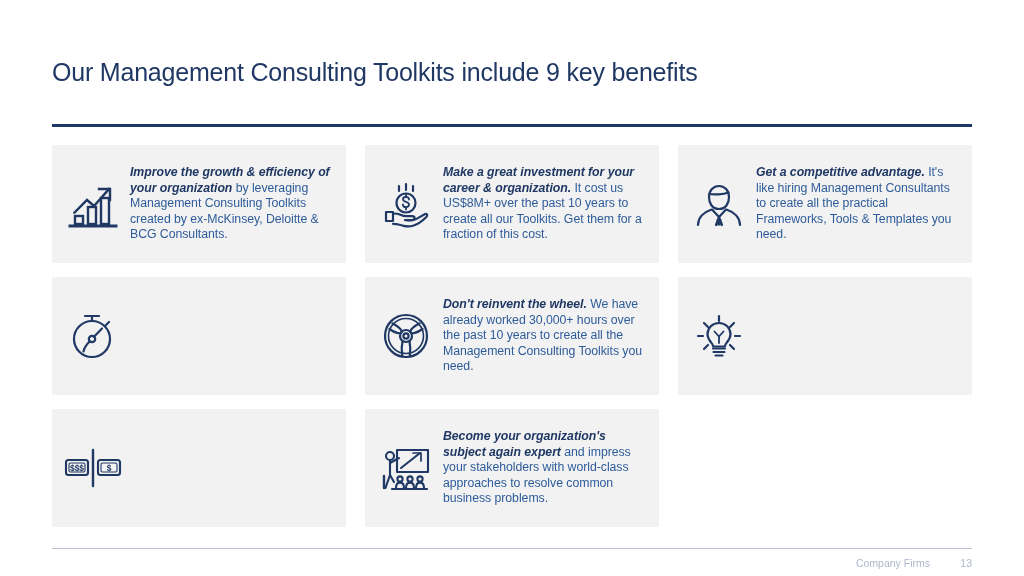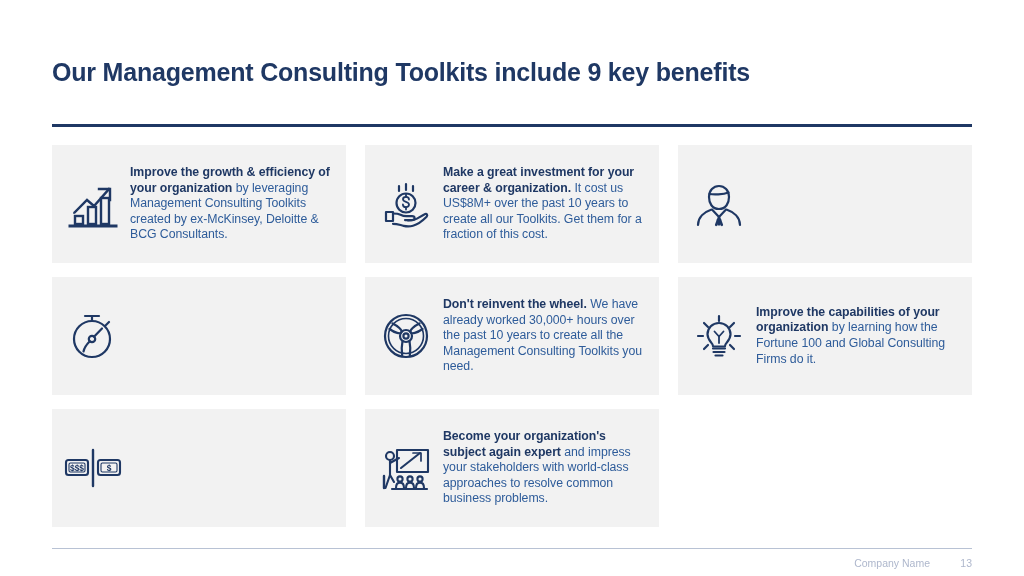--- a/index.html
+++ b/index.html
@@ -22,21 +22,21 @@
     background: #ffffff;
   }
 
   
   .slide-title {
     position: absolute;
     left: 52px;
     top: 58px;
     width: 920px;
     font-size: 25px;
-    font-weight: bold;
+    font-weight: normal;
     color: #1F3864;
     letter-spacing: -0.2px;
     white-space: nowrap;
   }
   .title-rule {
     position: absolute;
     left: 52px;
     top: 124px;
     width: 920px;
     height: 3px;
@@ -79,20 +79,21 @@
   .card-text {
     flex: 1 1 auto;
     font-size: 12.3px;
     line-height: 15.6px;
     color: #2E5C9A;
     letter-spacing: -0.05px;
   }
   .card-text b {
     color: #1F3864;
     font-weight: bold;
+    font-style: italic;
   }
 
   
   .footer-rule {
     position: absolute;
     left: 52px;
     top: 548px;
     width: 920px;
     height: 1px;
     background: #B8C2D4;
@@ -166,20 +167,23 @@
         <svg width="52" height="52" viewBox="0 0 52 52" fill="none" stroke="#1F3864" stroke-width="2.2" stroke-linecap="round" stroke-linejoin="round">
           <path d="M16 19 c0-6.5 4.4-11 10-11 c5.6 0 10 4.5 10 11 c0 6-3 12-10 12 c-7 0-10-6-10-12 z"></path>
           <path d="M16.5 16 c3.5 .6 13.5 .8 19 -1.5"></path>
           <path d="M5 47 c0-8 6.5-13 13-15.2"></path>
           <path d="M47 47 c0-8-6.5-13-13-15.2"></path>
           <path d="M19 31.5 L26 39 L33 31.5"></path>
           <path d="M26 39 L23 47 M26 39 L29 47"></path>
           <path d="M24.3 41.5 h3.4 l-0.6 5.5 h-2.2 z" fill="#1F3864" stroke-width="1.2"></path>
         </svg>
       </div>
+      <div class="card-text">
+        <b>Get a competitive advantage.</b><span> It's like hiring Management Consultants to create all the practical Frameworks, Tools &amp; Templates you need.</span>
+      </div>
     </div>
 
     <div class="card">
       <div class="card-icon">
         <svg width="52" height="52" viewBox="0 0 52 52" fill="none" stroke="#1F3864" stroke-width="2.2" stroke-linecap="round" stroke-linejoin="round">
           <circle cx="25" cy="29" r="18"></circle>
           <path d="M25 11 V6"></path>
           <path d="M18 6 H32"></path>
           <path d="M38 16 L42 12"></path>
           <circle cx="25" cy="29" r="3.2"></circle>
@@ -208,23 +212,20 @@
 
     <div class="card">
       <div class="card-icon">
         <svg width="52" height="52" viewBox="0 0 52 52" fill="none" stroke="#1F3864" stroke-width="2.2" stroke-linecap="round" stroke-linejoin="round">
           <path d="M26 6 V11 M11 13 L15 17 M41 13 L37 17 M5 26 H10 M47 26 H42 M11 39 L15 35 M41 39 L37 35"></path>
           <path d="M26 13 c-6.6 0-11.5 5-11.5 11.3 c0 4.2 2.4 6.6 4 8.6 c1.2 1.4 1.6 2.4 1.6 3.6 h11.8 c0-1.2 .4-2.2 1.6-3.6 c1.6-2 4-4.4 4-8.6 C37.5 18 32.6 13 26 13 z"></path>
           <path d="M20 38.5 H32 M20.5 42 H31.5 M22.5 45.5 H29.5"></path>
           <path d="M21.5 21.5 L26 26.5 L30.5 21.5" stroke-width="1.8"></path>
           <path d="M26 26.5 V33" stroke-width="1.8"></path>
         </svg>
-      </div>
-      <div class="card-text">
-        <b>Improve the capabilities of your organization</b><span> by learning how the Fortune 100 and Global Consulting Firms do it.</span>
       </div>
     </div>
 
 
     <div class="card">
       <div class="card-icon">
         <svg width="58" height="52" viewBox="0 0 58 52" fill="none" stroke="#1F3864" stroke-width="2.1" stroke-linecap="round" stroke-linejoin="round">
           <rect x="2" y="18" width="22" height="15" rx="2.5"></rect>
           <rect x="5" y="21" width="16" height="9" rx="1.4" stroke-width="1.1"></rect>
           <text x="13" y="28.6" font-family="Liberation Sans, sans-serif" font-size="8.4" font-weight="bold" fill="#1F3864" stroke="none" text-anchor="middle">$$$</text>
@@ -258,17 +259,17 @@
       </div>
       <div class="card-text">
         <b>Become your organization's subject again expert</b><span> and impress your stakeholders with world-class approaches to resolve common business problems.</span>
       </div>
     </div>
 
   </div>
 
   <div class="footer-rule"></div>
   <div class="footer">
-    <span class="footer-company">Company Name</span>
+    <span class="footer-company">Company Firms</span>
     <span class="footer-page">13</span>
   </div>
 
 </div>
 
 </body></html>

